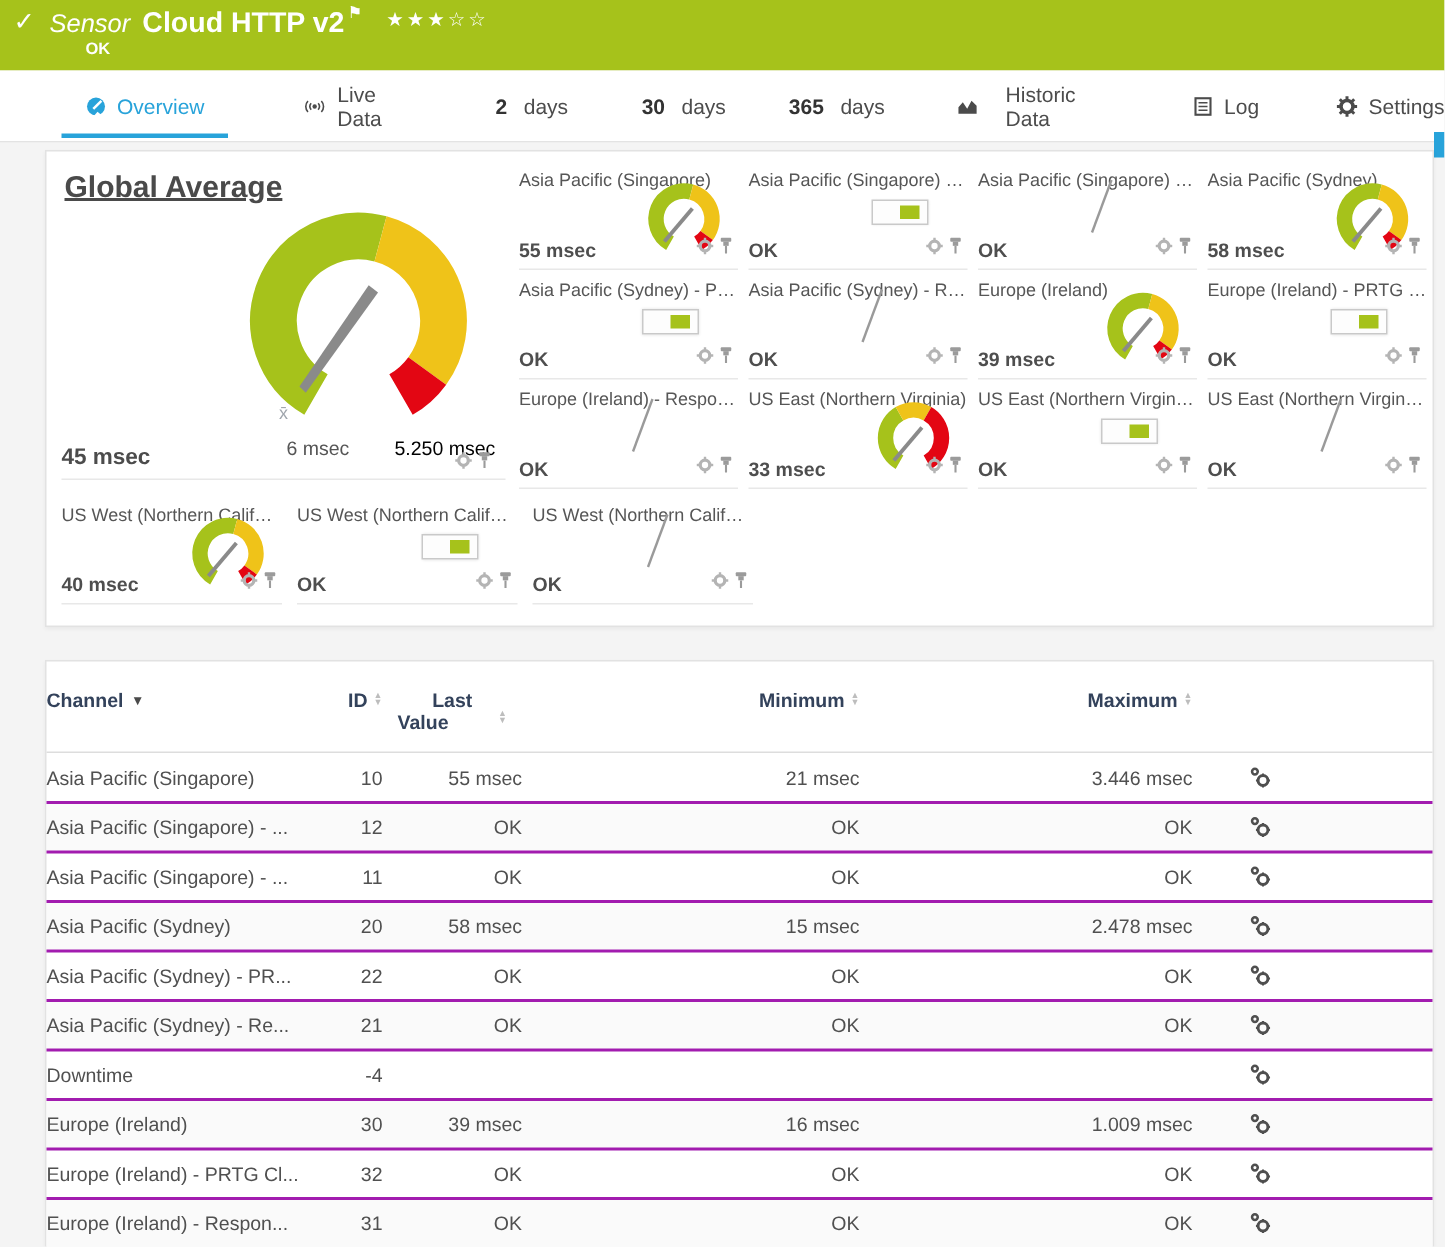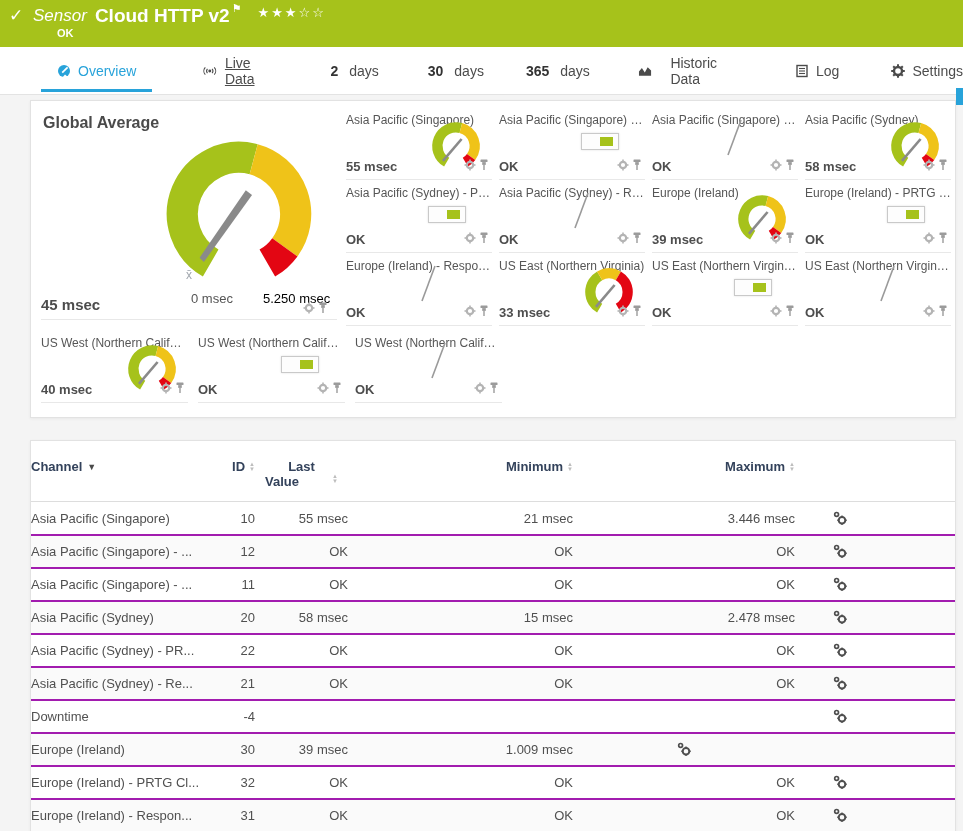--- a/index.html
+++ b/index.html
@@ -22,29 +22,29 @@
   .gh-stars{font-size:13px;letter-spacing:2px;margin-left:16px;margin-top:1px;}
   .gh-ok{position:absolute;left:57px;top:27px;font-size:11px;font-weight:bold;}
   
   .tabbar{position:absolute;left:0;top:47px;width:963px;height:48px;background:#fff;
     border-bottom:1px solid #e3e3e3;display:flex;align-items:center;}
   .tab{display:flex;align-items:center;gap:7px;font-size:14px;color:#4c4c4c;position:relative;height:100%;cursor:default;}
   .tab svg{display:block;}
   .tab .num{font-weight:bold;color:#333;margin-right:4px;}
   .tab.active{color:var(--blue);}
   .tab.active::after{content:"";position:absolute;left:-16px;right:-16px;bottom:2px;height:3px;background:var(--blue);}
-  .t1{margin-left:57px;} .t2{margin-left:66px;text-decoration:underline;} .t3{margin-left:48px;} .t4{margin-left:49px;}
+  .t1{margin-left:57px;} .t2{margin-left:66px;} .t3{margin-left:48px;} .t4{margin-left:49px;}
   .t5{margin-left:42px;} .t6{margin-left:48px;gap:18px;} .t7{margin-left:47px;} .t8{margin-left:52px;}
   
   .panel{position:absolute;background:#fff;border:1px solid #e2e2e2;box-shadow:0 1px 3px rgba(0,0,0,.05);}
   #panel-gauges{left:30px;top:100px;width:926px;height:318px;}
   #panel-table{left:30px;top:440px;width:926px;height:400px;}
   
   .big-tile{position:absolute;left:10px;top:0;width:296px;height:219px;border-bottom:1px solid #e8e8e8;}
-  .big-title{position:absolute;left:2px;top:13px;font-size:16px;font-weight:bold;color:#4a4a4a;}
+  .big-title{position:absolute;left:2px;top:13px;font-size:20px;font-weight:bold;color:#4a4a4a;text-decoration:underline;}
   .big-gauge{position:absolute;left:113px;top:28px;}
   .g-min{position:absolute;left:150px;top:190px;font-size:13px;color:#555;}
   .g-max{position:absolute;left:222px;top:190px;font-size:13px;color:#000000;}
   .g-xbar{position:absolute;left:145px;top:167px;font-size:12px;color:#a0a6ad;}
   .big-value{position:absolute;left:0;top:195px;font-size:15px;font-weight:bold;color:#4c4c4c;}
   .big-icons{position:absolute;right:8px;top:199px;}
   
   #tiles-grid{position:absolute;left:315px;top:6px;width:606px;display:grid;
     grid-template-columns:repeat(4,146px);grid-auto-rows:73px;column-gap:7px;}
   #tiles-bottom{position:absolute;left:10px;top:229px;width:461px;display:grid;
@@ -163,21 +163,21 @@
 
   <div class="big-tile">
     <div class="big-title">Global Average</div>
     <svg class="big-gauge" width="170" height="170" viewBox="0 0 60 60">
       <path class="seg seg-g" d="M20 47.32 A20 20 0 0 1 35.18 10.68"></path>
       <path class="seg seg-y" d="M35.18 10.68 A20 20 0 0 1 46.18 41.76"></path>
       <path class="seg seg-r" d="M46.18 41.76 A20 20 0 0 1 40 47.32"></path>
       <polygon points="32.4,21.6 34.6,23.3 17.6,46.9 16.1,45.4" fill="#8a8a8a"></polygon>
     </svg>
     <span class="g-xbar">x̄</span>
-    <span class="g-min">0 msec</span>
+    <span class="g-min">6 msec</span>
     <span class="g-max">5.250 msec</span>
     <span class="big-value">45 msec</span>
     <span class="big-icons">
       <svg width="26" height="12" viewBox="0 0 26 12">
         <g>
           <circle cx="6" cy="6" r="3.2" fill="none" stroke="#b4b4b4" stroke-width="2.2"></circle>
           <line x1="6" y1="0.5" x2="6" y2="2.2" stroke="#b4b4b4" stroke-width="1.6"></line>
           <line x1="6" y1="9.8" x2="6" y2="11.5" stroke="#b4b4b4" stroke-width="1.6"></line>
           <line x1="0.5" y1="6" x2="2.2" y2="6" stroke="#b4b4b4" stroke-width="1.6"></line>
           <line x1="9.8" y1="6" x2="11.5" y2="6" stroke="#b4b4b4" stroke-width="1.6"></line>
@@ -783,20 +783,21 @@
             <line x1="12.3" y1="9.3" x2="13.7" y2="9.3" stroke="#4f4f4f" stroke-width="1.4"></line>
             <circle cx="3.6" cy="3.4" r="1.9" fill="none" stroke="#4f4f4f" stroke-width="1.7"></circle>
           </svg>
         </div>
       </div>
 
       <div class="tgrid trow">
         <div>Europe (Ireland)</div>
         <div class="td-r">30</div>
         <div class="td-r">39 msec</div>
+        <div class="td-r">16 msec</div>
         <div class="td-r">1.009 msec</div>
         <div class="td-icon">
           <svg width="15" height="15" viewBox="0 0 15 15">
             <circle cx="9" cy="9.3" r="3.3" fill="none" stroke="#4f4f4f" stroke-width="2"></circle>
             <line x1="9" y1="4.6" x2="9" y2="6" stroke="#4f4f4f" stroke-width="1.4"></line>
             <line x1="9" y1="12.6" x2="9" y2="14" stroke="#4f4f4f" stroke-width="1.4"></line>
             <line x1="4.3" y1="9.3" x2="5.7" y2="9.3" stroke="#4f4f4f" stroke-width="1.4"></line>
             <line x1="12.3" y1="9.3" x2="13.7" y2="9.3" stroke="#4f4f4f" stroke-width="1.4"></line>
             <circle cx="3.6" cy="3.4" r="1.9" fill="none" stroke="#4f4f4f" stroke-width="1.7"></circle>
           </svg>

